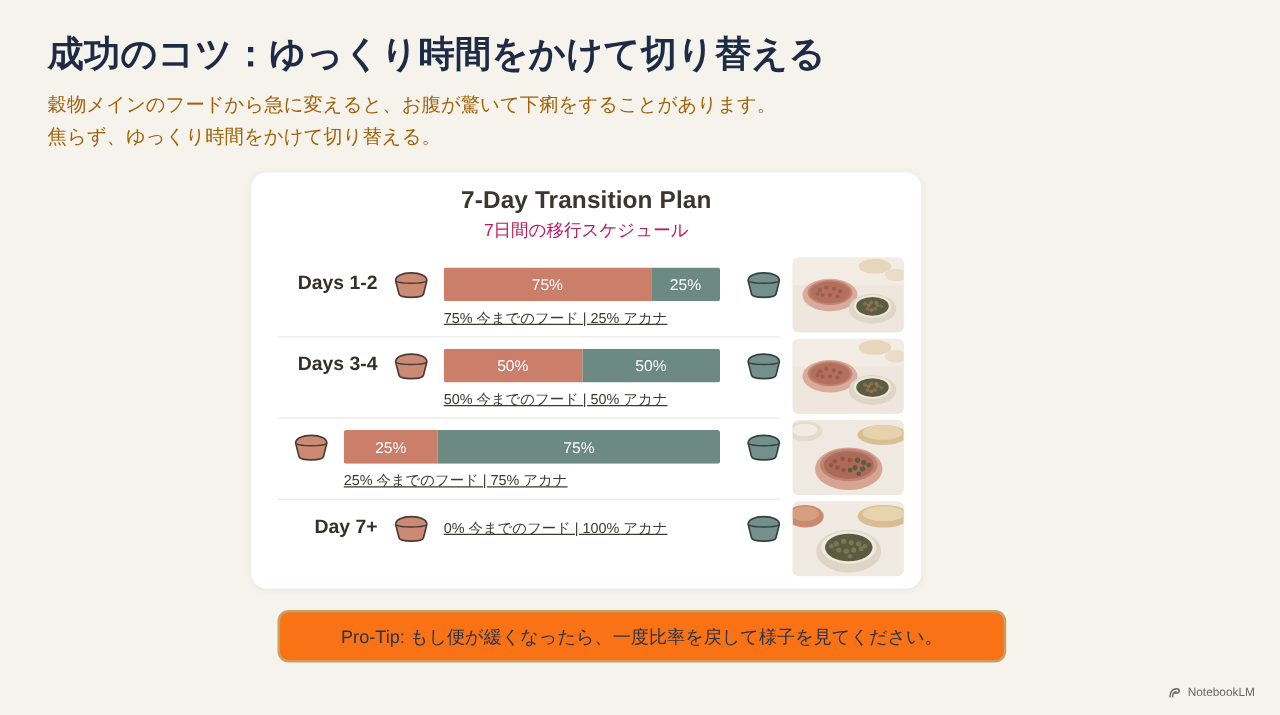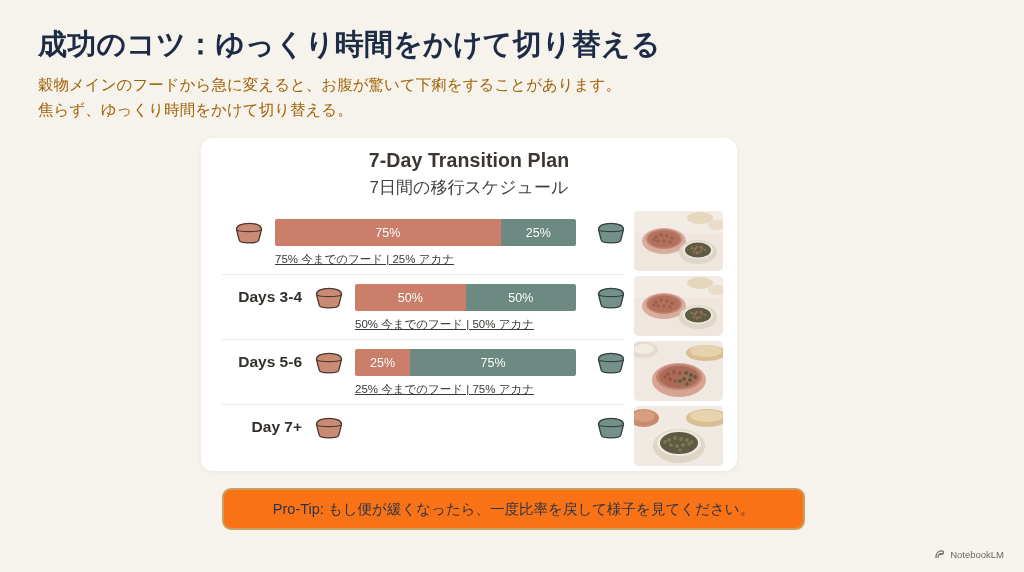--- a/index.html
+++ b/index.html
@@ -54,22 +54,22 @@
     text-align: center;
     margin-top: 11px;
     font-size: 19.5px;
     font-weight: bold;
     color: #3c3630;
     letter-spacing: .1px;
   }
   #card-subtitle {
     text-align: center;
     margin-top: 4px;
-    font-size: 17px;
-    color: #404040;
+    font-size: 14px;
+    color: #be185d;
   }
 
   
   #rows { margin-top: 10px; }
 
   .plan-row {
     position: relative;
     height: 65px;
     padding-left: 21px;
     padding-right: 14px;
@@ -204,20 +204,21 @@
   </div>
 </div>
 
 <div id="plan-card">
 
   <div id="card-title">7-Day Transition Plan</div>
   <div id="card-subtitle">7日間の移行スケジュール</div>
 
   <div id="rows">
   <div class="plan-row">
+    <div class="row-label">Days 1-2</div>
 
     <div class="bowl">
       <svg viewBox="0 0 30 22" aria-hidden="true">
         <path d="M2.5 7.5 C2.5 3.6 7.8 1.3 15 1.3 C22.2 1.3 27.5 3.6 27.5 7.5 L24.8 18.2 C24.4 19.9 20.4 20.9 15 20.9 C9.6 20.9 5.6 19.9 5.2 18.2 Z" fill="#cb8a74" stroke="#4a3a33" stroke-width="1.3" stroke-linejoin="round"></path>
         <path d="M3.0 8.1 C6.4 10.1 23.6 10.1 27.0 8.1" fill="none" stroke="#4a3a33" stroke-width="1.1"></path>
       </svg>
     </div>
 
     <div class="bar-zone">
       <div class="bar">
@@ -331,21 +332,20 @@
       <g fill="#a86a55">
         <circle cx="61" cy="38" r="1.5"></circle>
               <circle cx="67" cy="36" r="1.5"></circle>
               <circle cx="63" cy="42" r="1.5"></circle>
       </g>
     </svg>
         </div>
   </div>
 
   <div class="plan-row">
-    <div class="row-label">Days 5-6</div>
 
     <div class="bowl">
       <svg viewBox="0 0 30 22" aria-hidden="true">
         <path d="M2.5 7.5 C2.5 3.6 7.8 1.3 15 1.3 C22.2 1.3 27.5 3.6 27.5 7.5 L24.8 18.2 C24.4 19.9 20.4 20.9 15 20.9 C9.6 20.9 5.6 19.9 5.2 18.2 Z" fill="#cb8a74" stroke="#4a3a33" stroke-width="1.3" stroke-linejoin="round"></path>
         <path d="M3.0 8.1 C6.4 10.1 23.6 10.1 27.0 8.1" fill="none" stroke="#4a3a33" stroke-width="1.1"></path>
       </svg>
     </div>
 
     <div class="bar-zone">
       <div class="bar">
@@ -397,20 +397,21 @@
     <div class="row-label">Day 7+</div>
 
     <div class="bowl">
       <svg viewBox="0 0 30 22" aria-hidden="true">
         <path d="M2.5 7.5 C2.5 3.6 7.8 1.3 15 1.3 C22.2 1.3 27.5 3.6 27.5 7.5 L24.8 18.2 C24.4 19.9 20.4 20.9 15 20.9 C9.6 20.9 5.6 19.9 5.2 18.2 Z" fill="#cb8a74" stroke="#4a3a33" stroke-width="1.3" stroke-linejoin="round"></path>
         <path d="M3.0 8.1 C6.4 10.1 23.6 10.1 27.0 8.1" fill="none" stroke="#4a3a33" stroke-width="1.1"></path>
       </svg>
     </div>
 
     <div class="bar-zone">
+      <div class="bar-caption">0% 今までのフード | 100% アカナ</div>
     </div>
 
     <div class="bowl">
       <svg viewBox="0 0 30 22" aria-hidden="true">
         <path d="M2.5 7.5 C2.5 3.6 7.8 1.3 15 1.3 C22.2 1.3 27.5 3.6 27.5 7.5 L24.8 18.2 C24.4 19.9 20.4 20.9 15 20.9 C9.6 20.9 5.6 19.9 5.2 18.2 Z" fill="#74908a" stroke="#33403c" stroke-width="1.3" stroke-linejoin="round"></path>
         <path d="M3.0 8.1 C6.4 10.1 23.6 10.1 27.0 8.1" fill="none" stroke="#33403c" stroke-width="1.1"></path>
       </svg>
     </div>
 
     <div class="thumb">

